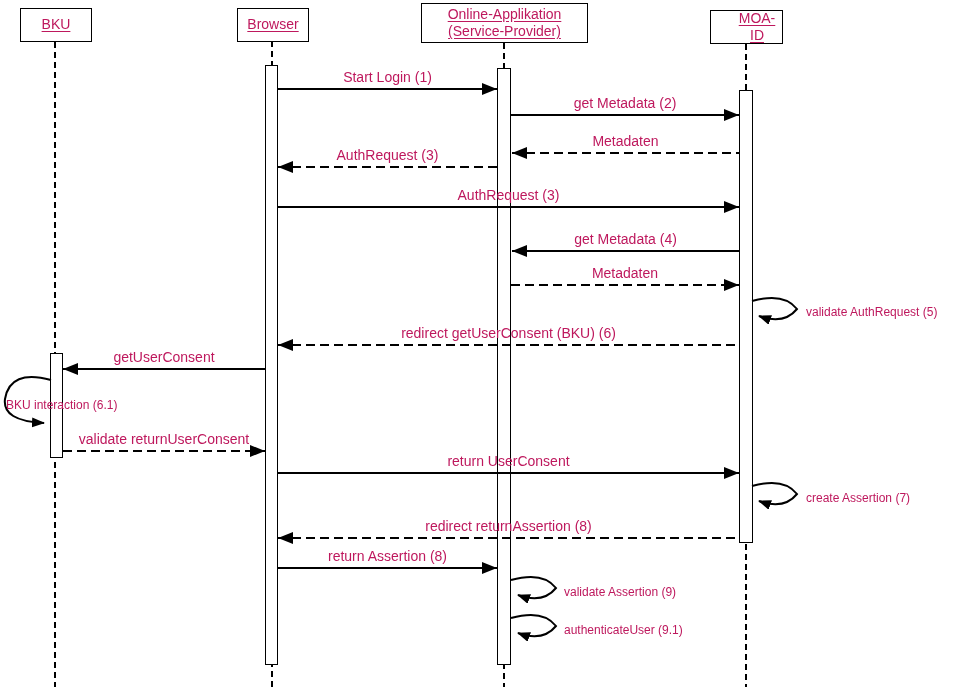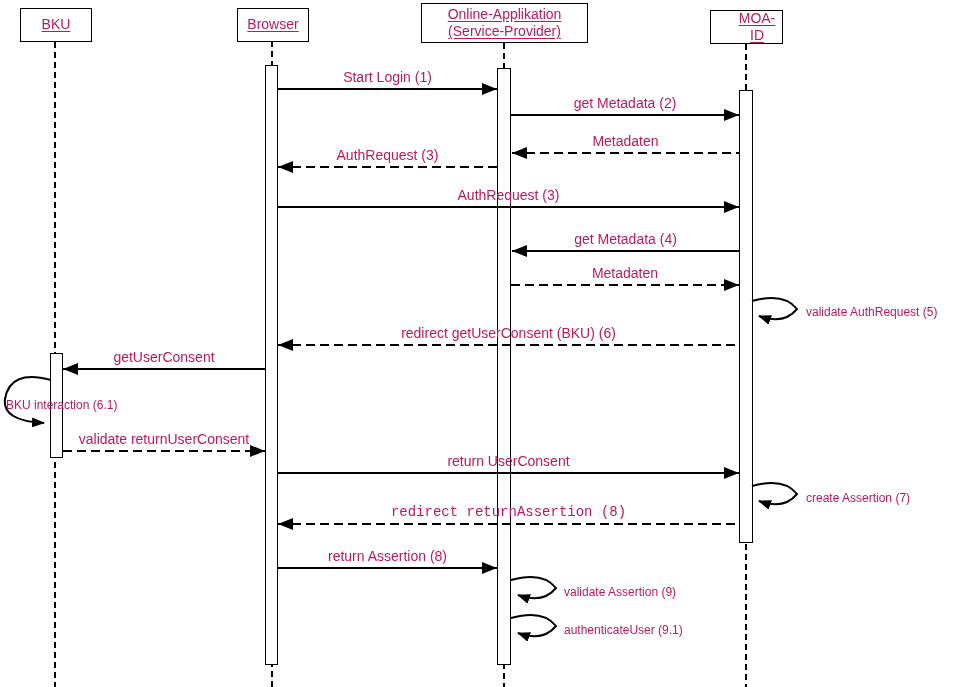--- a/index.html
+++ b/index.html
@@ -113,21 +113,21 @@
     <div class="line dashed"></div>
     <div class="head r"></div>
   </div>
 
   <div class="msg" style="left:278px;top:452px;width:461px;">
     <div class="msg-label">return UserConsent</div>
     <div class="line solid"></div>
     <div class="head r"></div>
   </div>
 
-  <div class="msg" style="left:278px;top:503px;width:461px;font-family:Liberation Mono, monospace;">
+  <div class="msg" style="left:278px;top:517px;width:461px;">
     <div class="msg-label">redirect returnAssertion (8)</div>
     <div class="line dashed"></div>
     <div class="head l"></div>
   </div>
 
   <div class="msg" style="left:278px;top:547px;width:219px;">
     <div class="msg-label">return Assertion (8)</div>
     <div class="line solid"></div>
     <div class="head r"></div>
   </div>

